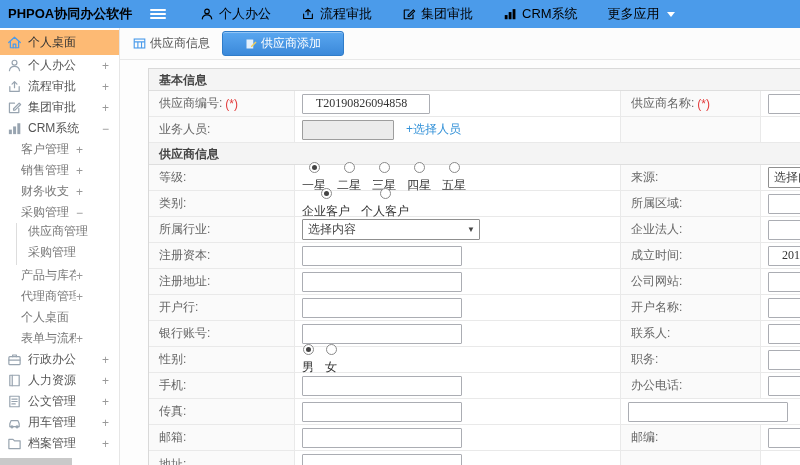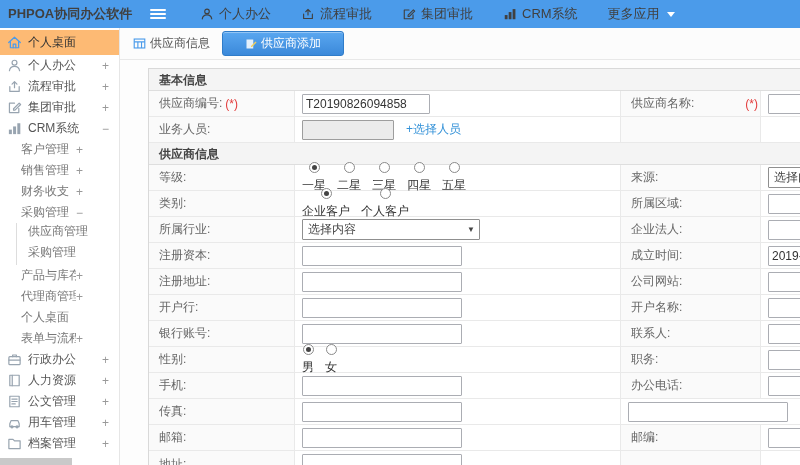--- a/index.html
+++ b/index.html
@@ -1,20 +1,20 @@
 <!DOCTYPE html>
 <html><head>
 <meta charset="utf-8">
 <style>
   * { margin:0; padding:0; box-sizing:border-box; }
   html,body { width:800px; height:465px; overflow:hidden; background:#fff;
               font-family:"Liberation Sans","DejaVu Sans",sans-serif; font-size:12px; }
 
   
-  .topbar { height:28px; background:#4b9bea; display:flex; align-items:center; color:#404040; }
+  .topbar { height:28px; background:#4b9bea; display:flex; align-items:center; color:#000000; }
   .logo { width:120px; padding-left:8px; font-size:13px; font-weight:bold; letter-spacing:0; white-space:nowrap; }
   .hamburger { width:16px; margin-left:30px; cursor:pointer; display:flex; flex-direction:column; gap:2px; }
   .hamburger i { display:block; height:2px; background:#fff; border-radius:1px; }
   .topnav { display:flex; align-items:center; margin-left:34px; gap:30px; }
   .nav-item { display:flex; align-items:center; gap:5px; font-size:13px; cursor:pointer; white-space:nowrap; }
   .nav-item svg { display:block; }
   .caret-down { width:0; height:0; border-left:4px solid transparent; border-right:4px solid transparent; border-top:5px solid #fff; margin-left:2px; }
 
   
   .layout { display:flex; height:437px; }
@@ -41,24 +41,24 @@
   .tab.active { margin-left:12px; color:#fff; background:linear-gradient(#5aa7f0,#3b89da); border:1px solid #2f7cc9; border-radius:3px; padding:3px 22px; box-shadow:inset 0 1px 0 rgba(255,255,255,.35); }
 
   
   .form-wrap { padding:8px 0 0 28px; }
   .form-table { width:1012px; border:1px solid #d9d9d9; background:#fff; }
   .sec-header { height:22px; line-height:22px; background:#f4f4f4; border-bottom:1px solid #dedede; font-weight:bold; color:#444; padding-left:10px; }
   .frow { display:flex; height:26px; border-bottom:1px solid #e9e9e9; align-items:stretch; }
   .frow:last-child { border-bottom:none; }
   .c-lab { width:146px; background:#fafafa; border-right:1px solid #e9e9e9; color:#666; display:flex; align-items:center; padding-left:10px; white-space:nowrap; }
   .c-f1 { width:326px; border-right:1px solid #e9e9e9; display:flex; align-items:center; padding-left:7px; }
-  .c-lab2 { width:140px; background:#fafafa; border-right:1px solid #e9e9e9; color:#666; display:flex; align-items:center; padding-left:10px; white-space:nowrap;gap:48px; }
+  .c-lab2 { width:140px; background:#fafafa; border-right:1px solid #e9e9e9; color:#666; display:flex; align-items:center; padding-left:10px; white-space:nowrap; }
   .c-f2 { flex:1; display:flex; align-items:center; padding-left:7px; }
   .req { color:#e33c3c; margin-left:3px; }
-  .finput { height:20px; border:1px solid #abadb3; background:#fff; font-size:12px; padding:0 3px; font-family:Liberation Sans, sans-serif; color:#333; border-radius:1px; }
+  .finput { height:20px; border:1px solid #abadb3; background:#fff; font-size:12px; padding:0 13px; font-family:Liberation Serif, serif; color:#333; border-radius:1px; }
   .finput.dis { background:#ebebeb; border-color:#9d9d9d; }
   .fselect { height:21px; border:1px solid #8f8f8f; background:#fff; display:flex; align-items:center; justify-content:space-between; padding:0 4px 0 5px; color:#444; cursor:pointer; border-radius:1px; }
   .scaret { font-size:8px; color:#444; }
   .flink { color:#3492d8; margin-left:12px; cursor:pointer; text-decoration:none; white-space:nowrap; }
   .rgroup { display:flex; align-items:center; gap:11px; color:#333; }
   .ropt { display:flex; align-items:center; gap:4px; cursor:pointer; white-space:nowrap;flex-direction:column; }
   .rdot { width:11px; height:11px; border:1px solid #8a8a8a; border-radius:50%; background:#fff; position:relative; flex:none; }
   .rdot.on::after { content:""; position:absolute; left:2px; top:2px; width:5px; height:5px; border-radius:50%; background:#444; }
 </style>
 </head>

